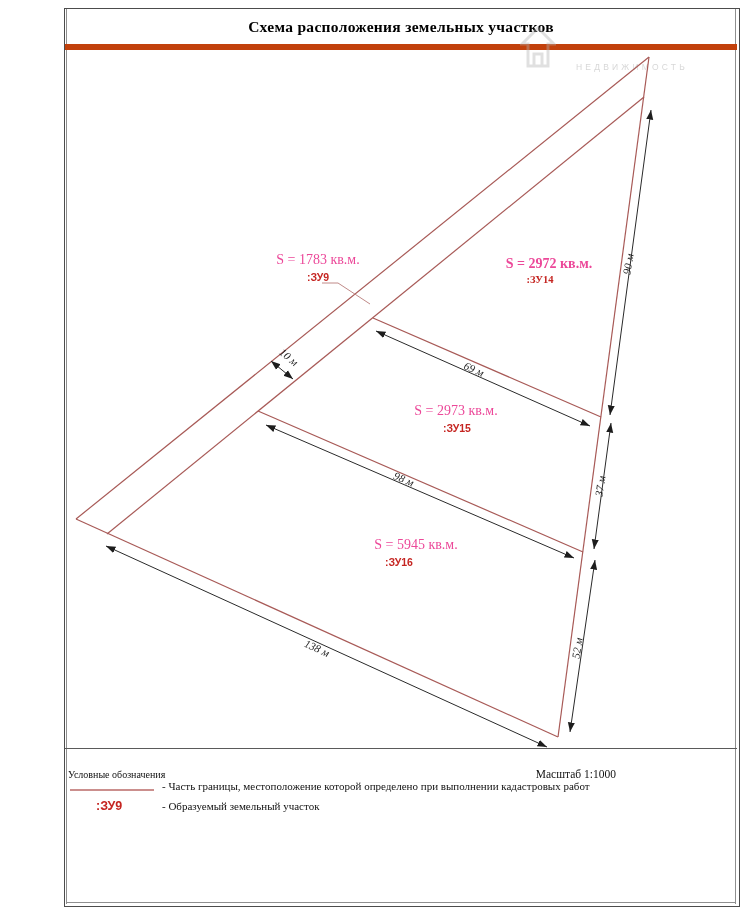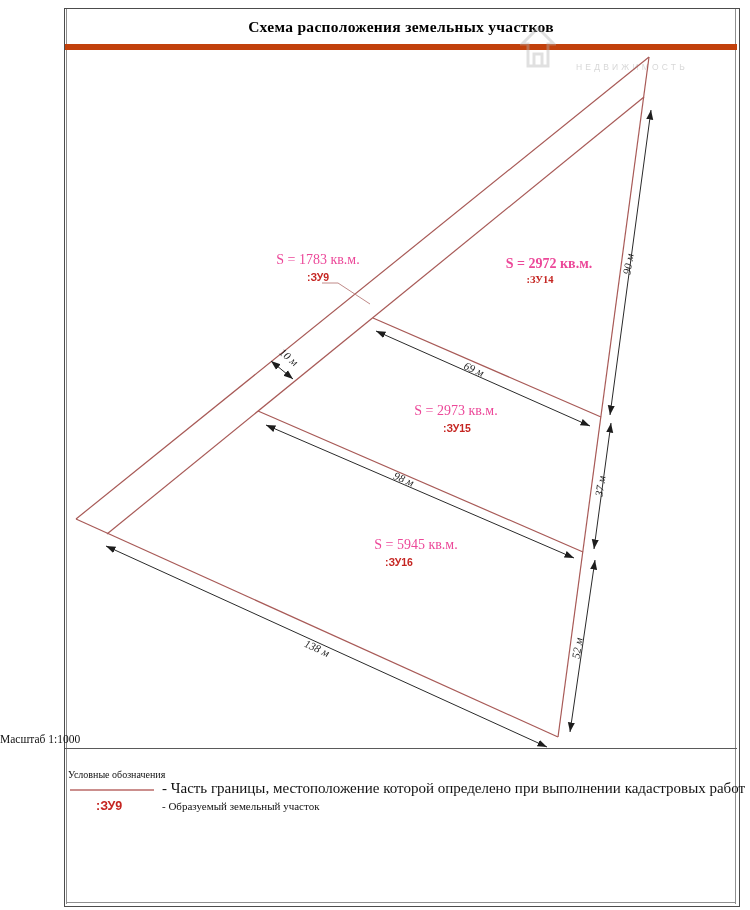--- a/index.html
+++ b/index.html
@@ -25,25 +25,25 @@
   .wm-house{position:absolute;left:8px;top:4px;opacity:.4;}
   
   svg.plan{position:absolute;left:0;top:0;z-index:2;pointer-events:none;}
   
   .lbl{position:absolute;white-space:nowrap;z-index:3;transform:translate(-50%,-50%);}
   .area-lbl{font-size:14px;color:#ec4899;}
   .id-lbl{font-family:"Liberation Sans",sans-serif;font-size:10.5px;font-weight:600;color:#c52521;}
   .dim-lbl{font-size:11px;font-style:italic;color:#1f1f1f;}
   
   .scale-sep{position:absolute;left:65px;top:748px;width:672px;height:1px;background:#5a5a5a;z-index:3;}
-  .scale-lbl{position:absolute;left:0;top:733px;width:616px;text-align:left;
+  .scale-lbl{position:absolute;left:0;top:768px;width:616px;text-align:right;
     font-size:11.5px;color:#111;z-index:3;}
   .legend-head{position:absolute;left:68px;top:769px;font-size:10px;color:#111;z-index:3;}
   .legend-line-sample{position:absolute;left:70px;top:789px;width:84px;height:2px;background:#cb8f8d;z-index:3;}
-  .legend-item1{position:absolute;left:162px;top:780px;font-size:15px;color:#111;z-index:3;}
+  .legend-item1{position:absolute;left:162px;top:780px;font-size:11px;color:#111;z-index:3;}
   .legend-zu{position:absolute;left:96px;top:799px;font-family:"Liberation Sans",sans-serif;
     font-size:12.5px;font-weight:600;color:#c52521;z-index:3;}
   .legend-item2{position:absolute;left:162px;top:800px;font-size:11px;color:#111;z-index:3;}
 </style>
 </head>
 <body>
 
 <div class="watermark">
   <svg class="wm-house" width="36" height="50" viewBox="0 0 36 50">
     <path d="M18 2 L34 18 L28 18 L28 40 L8 40 L8 18 L2 18 Z M14 40 L14 28 L22 28 L22 40" fill="none" stroke="#b4b4b4" stroke-width="3"></path>

